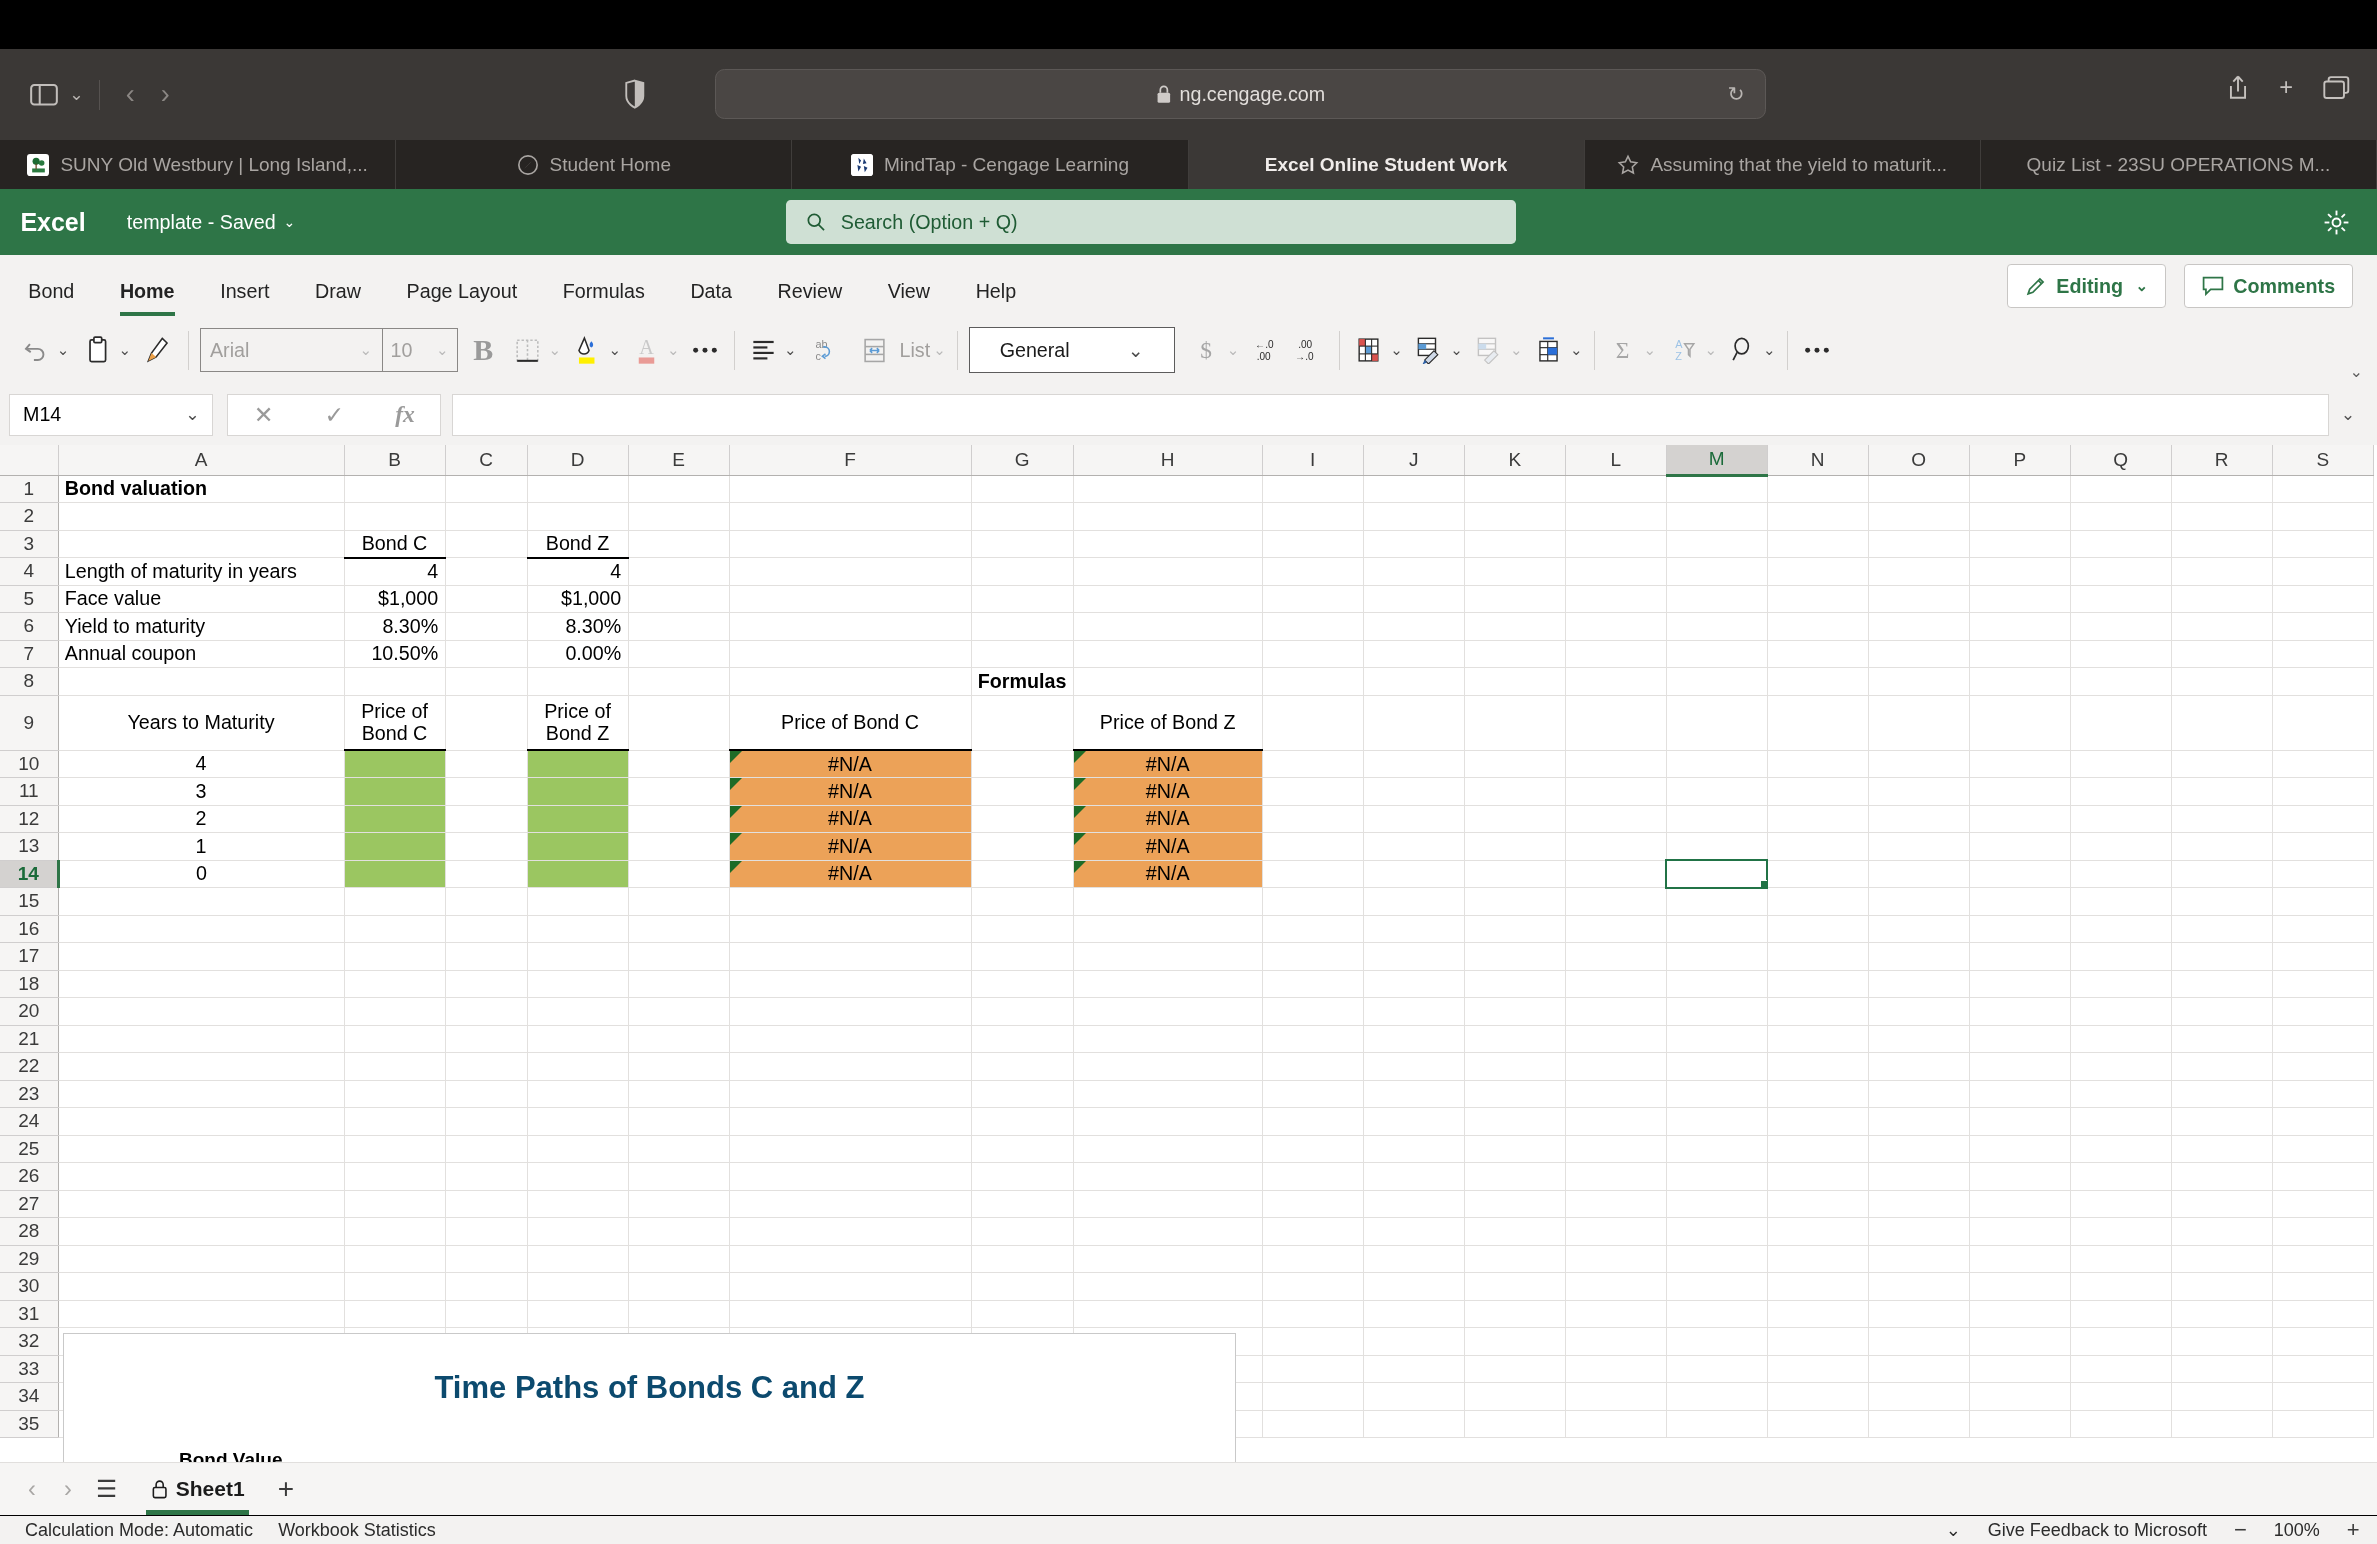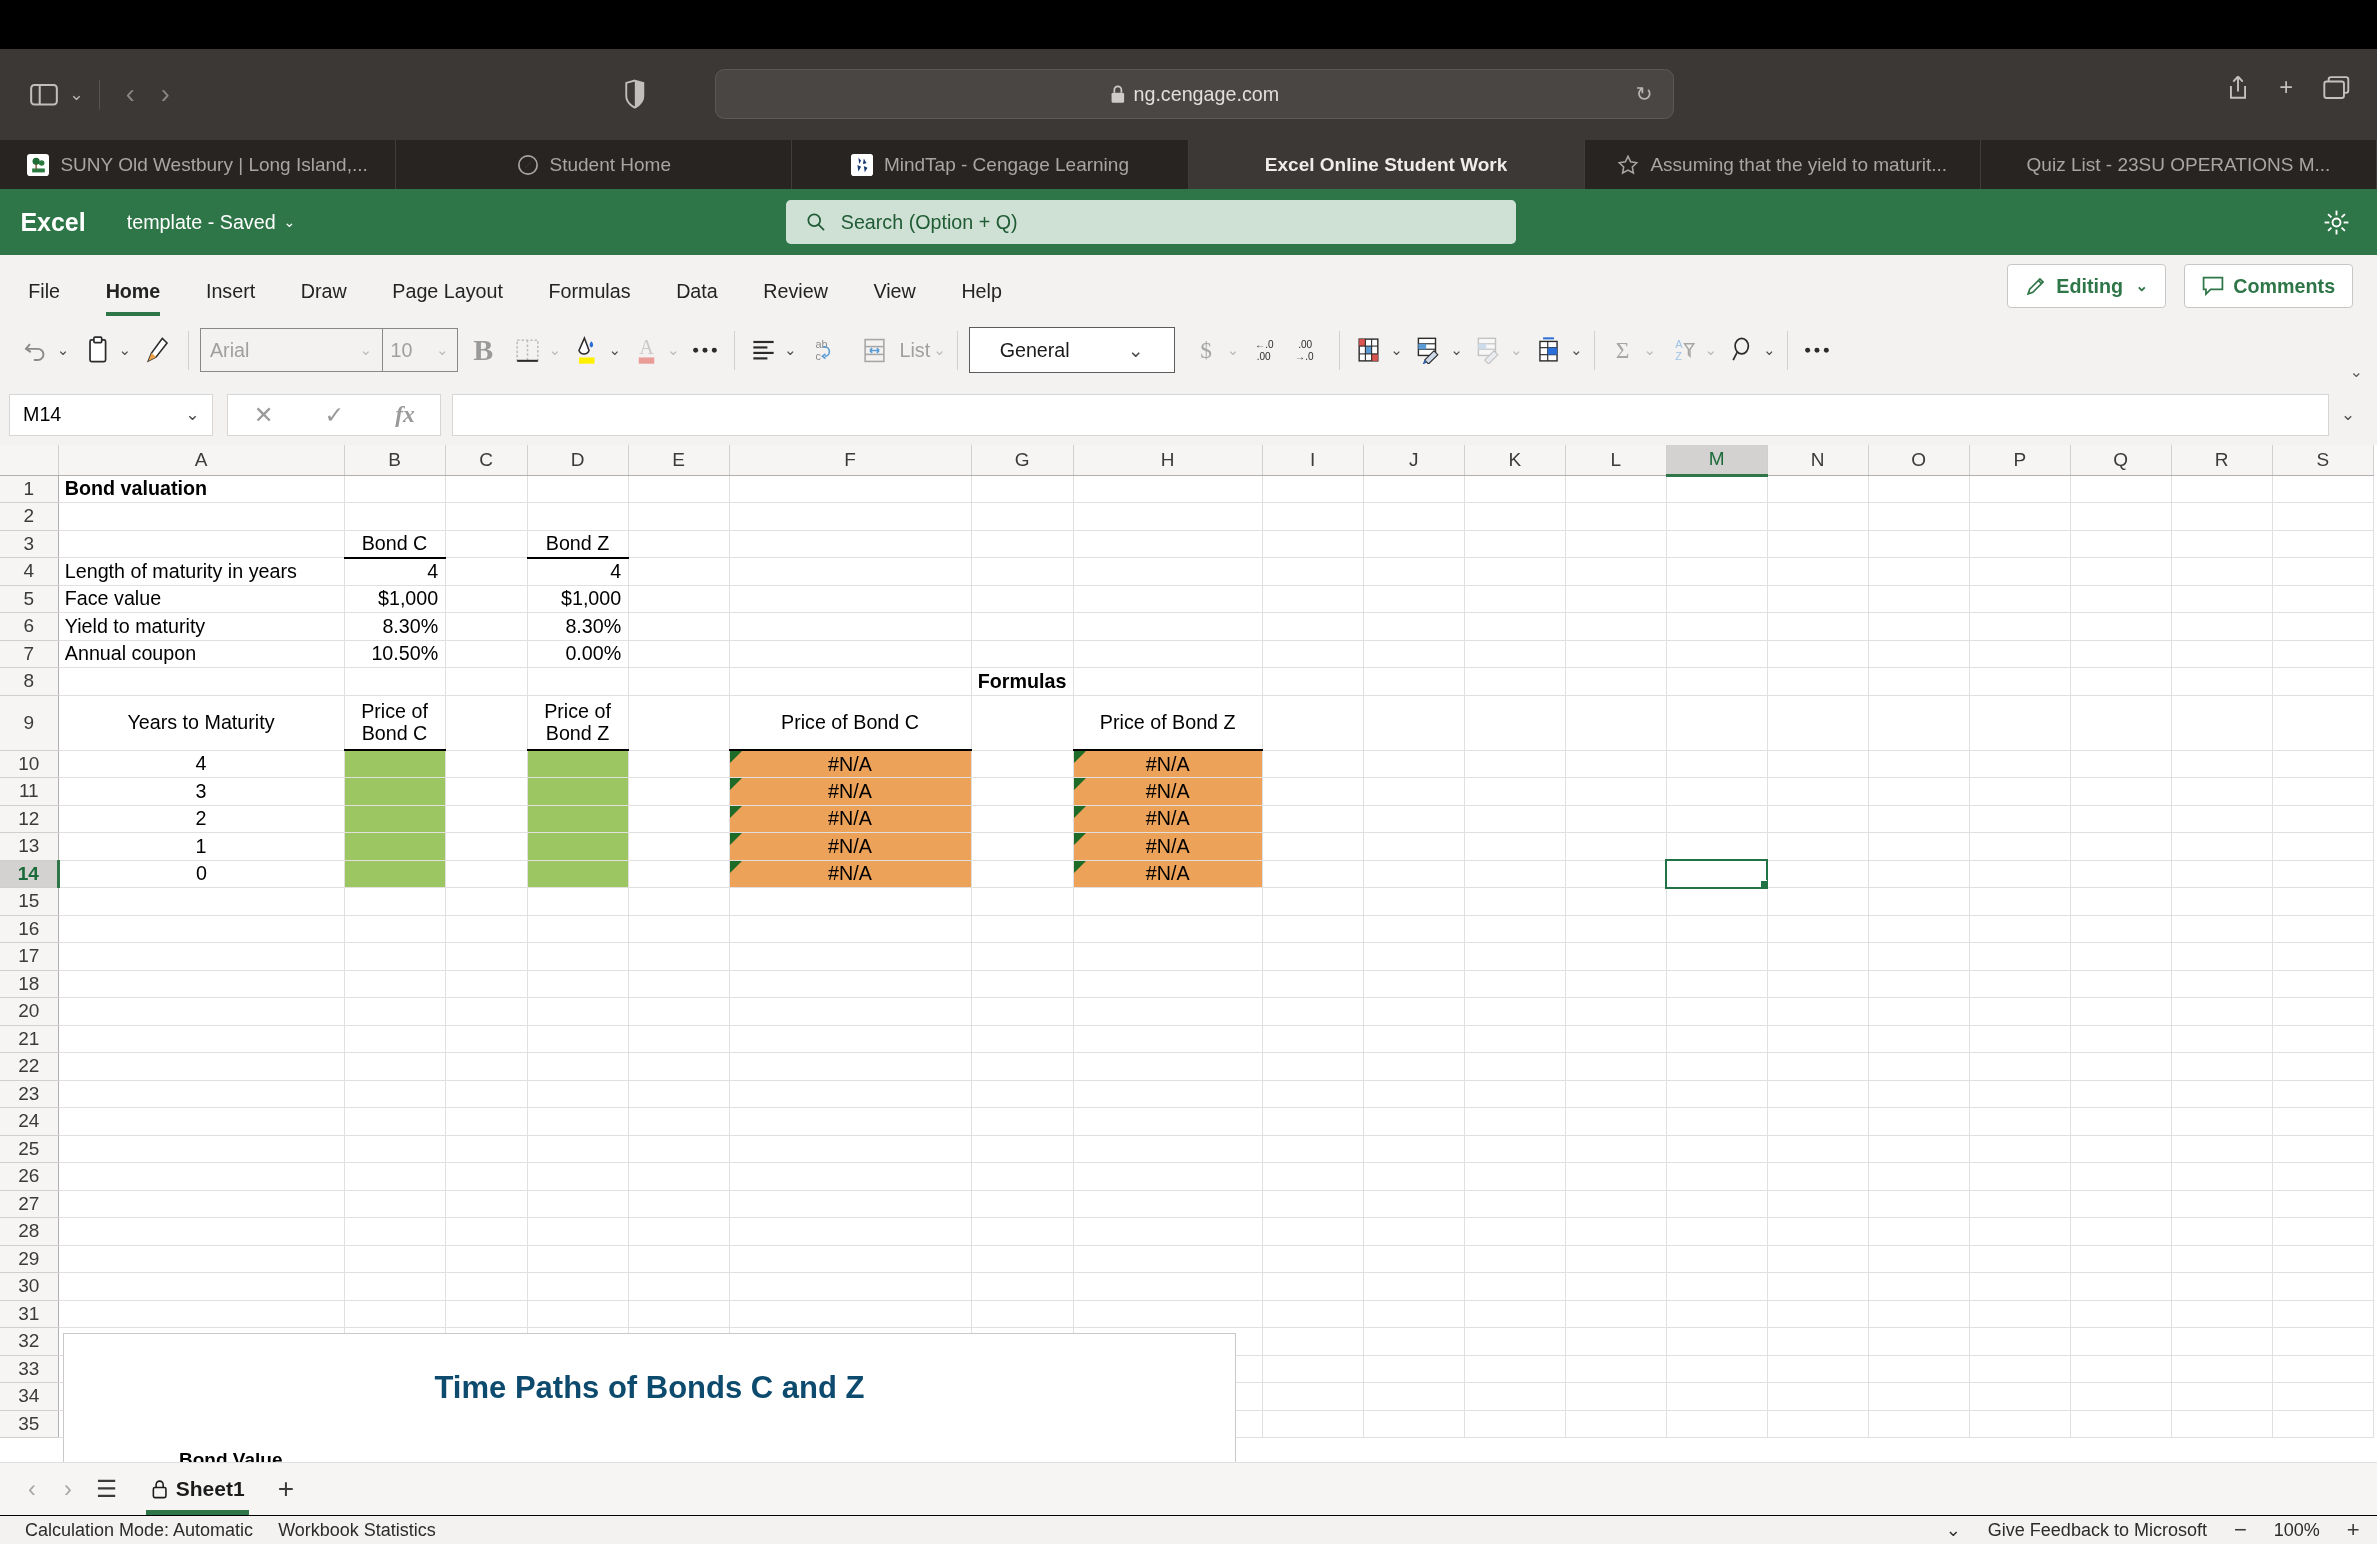--- a/index.html
+++ b/index.html
@@ -17,21 +17,21 @@
   #browser-toolbar { height:91px; display:flex; align-items:center; padding:0 27px; position:relative; }
 
   .tb-icon { color:#b9b5b2; display:flex; align-items:center; justify-content:center; }
   #sidebar-toggle { width:33px; height:27px; }
   #sidebar-chevron { width:20.4px; margin-left:6.3px; font-size:17.3px; }
   .nav-divider { width:0.8px; height:30px; background:#565250; margin:0 12.6px; }
   #nav-back, #nav-fwd { width:35px; height:35px; font-size:27px; color:#8b8784; display:flex; align-items:center; justify-content:center; }
   #shield-icon { margin-left:440px; }
 
   #url-bar {
-    position:absolute; left:715px; width:959px; height:50px;
+    position:absolute; left:715px; width:1051px; height:50px;
     background:#4a4644; border:0.8px solid #5c5856; border-radius:9.4px;
     display:flex; align-items:center; justify-content:center; gap:7.9px;
     top:20.4px;
   }
   #url-text { color:#e2dedb; font-size:19.7px; }
   #lock-icon { color:#cfcbc8; font-size:17.3px; }
   #reload-icon { position:absolute; right:20.4px; color:#b9b5b2; font-size:20.4px; }
 
   #tb-right { position:absolute; right:27px; display:flex; align-items:center; gap:30px; top:25px; }
   #tb-right .tb-icon { font-size:23.6px; color:#c5c1be; }
@@ -265,21 +265,21 @@
           <line x1="6.4" y1="6.4" x2="10.6" y2="10.6"></line>
           <line x1="23.4" y1="23.4" x2="27.6" y2="27.6"></line>
           <line x1="27.6" y1="6.4" x2="23.4" y2="10.6"></line>
           <line x1="10.6" y1="23.4" x2="6.4" y2="27.6"></line>
         </g>
       </svg>
   </span>
 </div>
 
 <div id="ribbon-tabs">
-  <div class="rtab">File</div>
+  <div class="rtab">Bond</div>
   <div class="rtab active">Home</div>
   <div class="rtab">Insert</div>
   <div class="rtab">Draw</div>
   <div class="rtab">Page Layout</div>
   <div class="rtab">Formulas</div>
   <div class="rtab">Data</div>
   <div class="rtab">Review</div>
   <div class="rtab">View</div>
   <div class="rtab">Help</div>
 

